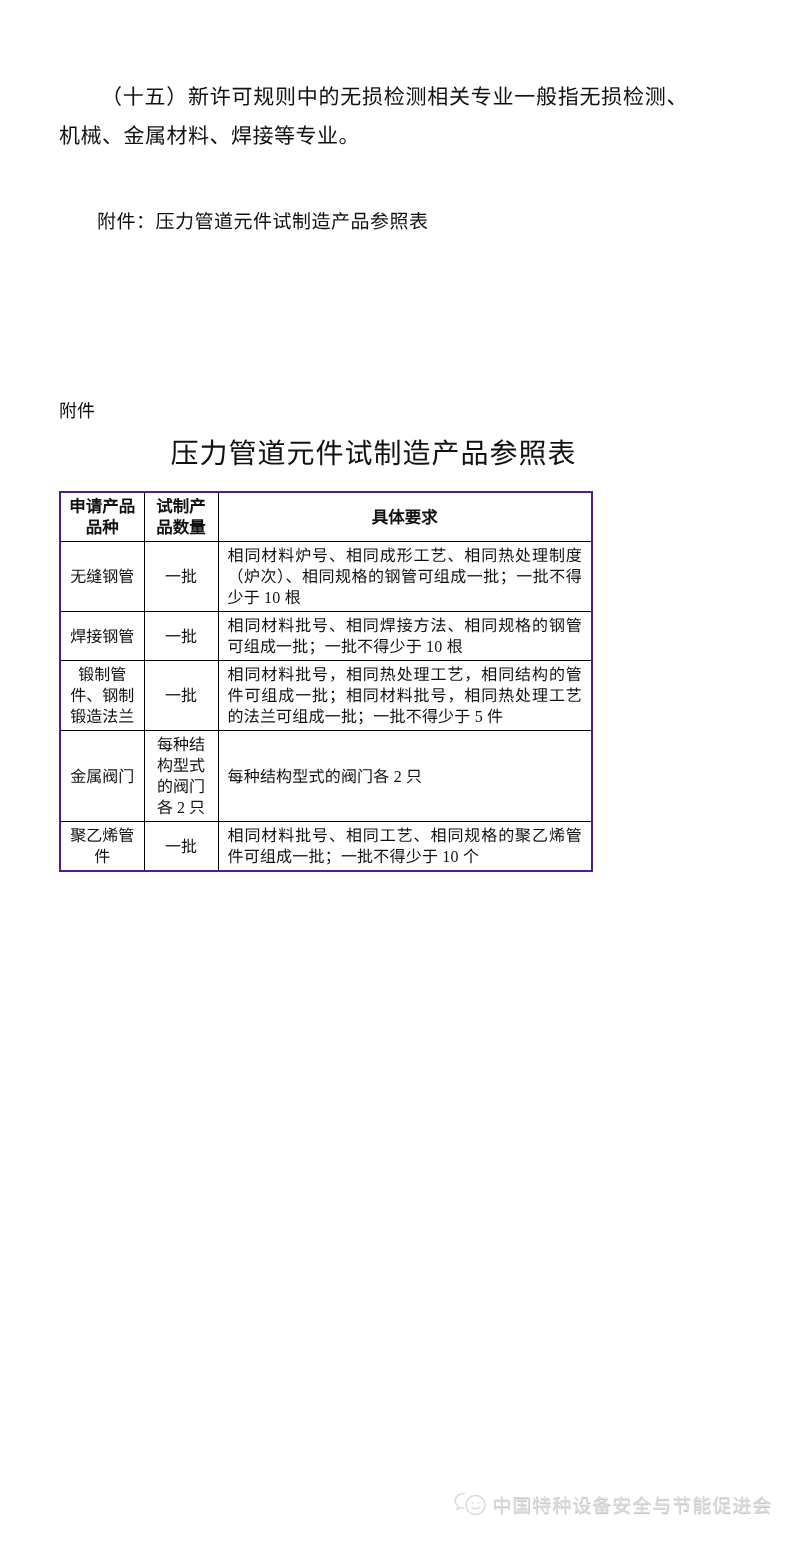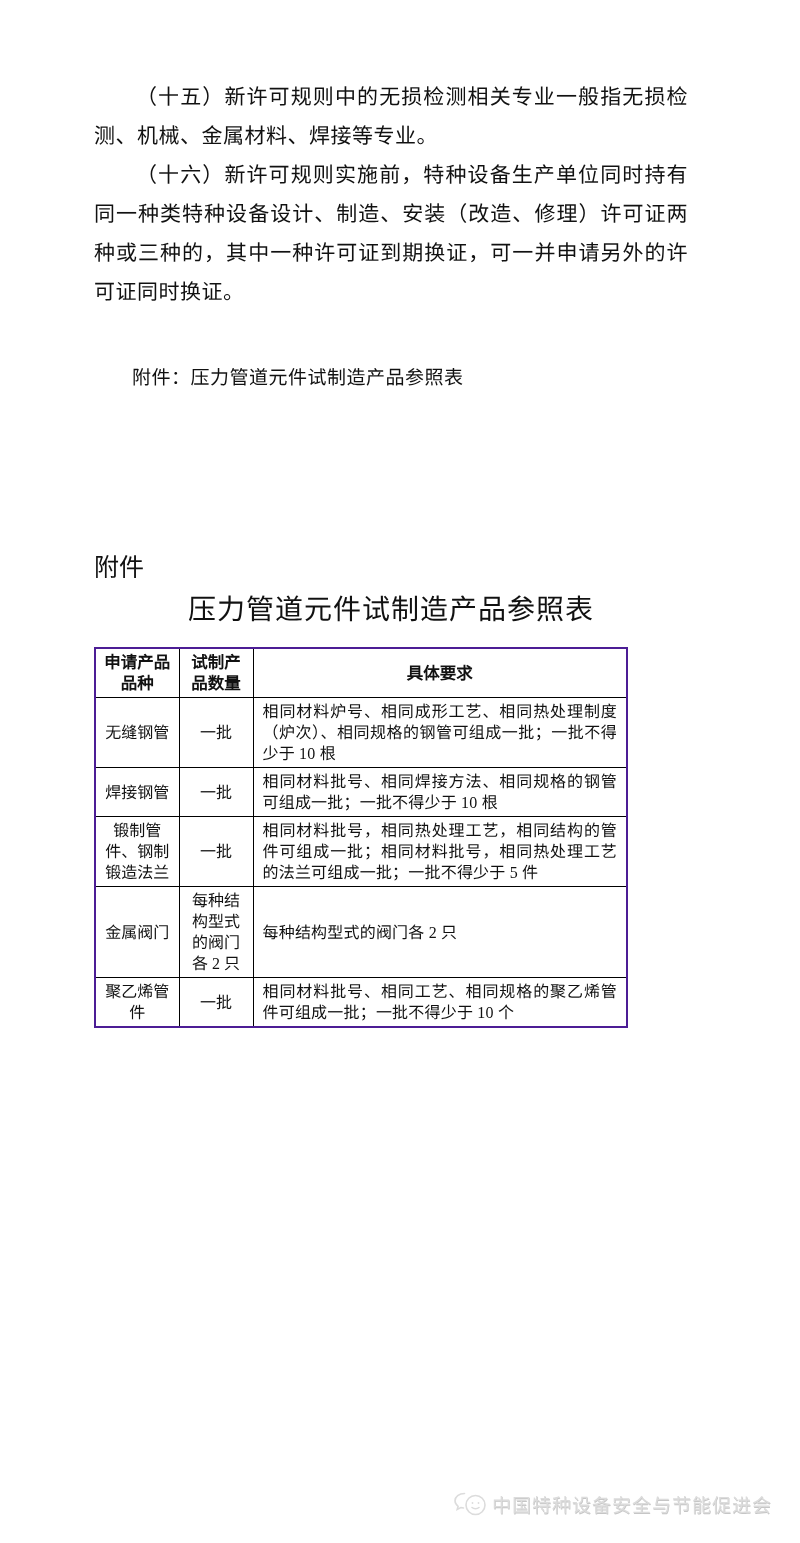--- a/index.html
+++ b/index.html
@@ -7,41 +7,41 @@
     position: relative;
     width: 800px;
     height: 1543px;
     margin: 0 auto;
     background: #ffffff;
     color: #111111;
     font-family: "Liberation Serif", "DejaVu Serif", serif;
     overflow: hidden;
   }
   .content {
-    padding: 78px 112px 0 94px;
+    padding: 78px 112px 0 59px;
   }
   .para {
     margin: 0;
     font-size: 21px;
     line-height: 39px;
     letter-spacing: 0.5px;
     text-align: justify;
     text-indent: 2em;
   }
   .attachment-ref {
     margin: 46px 0 0 0;
     font-size: 19px;
     line-height: 39px;
     letter-spacing: 0.5px;
     text-indent: 2em;
   }
   .attachment-label {
     margin: 158px 0 0 0;
     font-family: "Liberation Sans", "DejaVu Sans", sans-serif;
-    font-size: 25px;
+    font-size: 18px;
     line-height: 24px;
     font-weight: 400;
   }
   .doc-title {
     margin: 12px 0 0 0;
     text-align: center;
     font-size: 28px;
     font-weight: normal;
     letter-spacing: 1px;
     line-height: 38px;
@@ -96,21 +96,20 @@
   }
   .footer-watermark svg { display: block; }
 </style>
 </head>
 <body>
 
 <div class="page">
   <div class="content">
 
     <p class="para">（十五）新许可规则中的无损检测相关专业一般指无损检测、机械、金属材料、焊接等专业。</p>
-    <p class="para">（十六）新许可规则实施前，特种设备生产单位同时持有同一种类特种设备设计、制造、安装（改造、修理）许可证两种或三种的，其中一种许可证到期换证，可一并申请另外的许可证同时换证。</p>
 
     <p class="attachment-ref">附件：压力管道元件试制造产品参照表</p>
 
     <div class="attachment-label">附件</div>
 
     <h1 class="doc-title">压力管道元件试制造产品参照表</h1>
 
     <table class="ref-table">
       <colgroup>
           <col class="c1">

